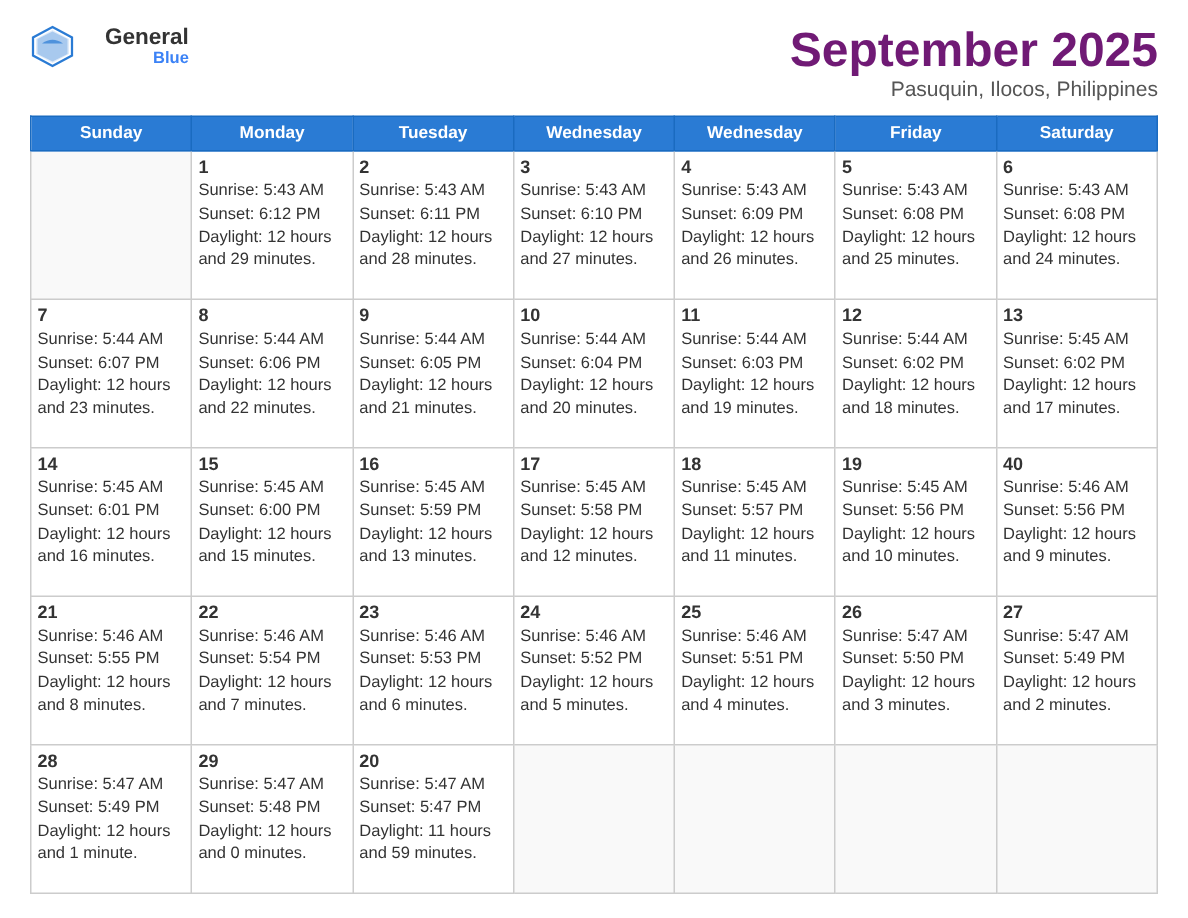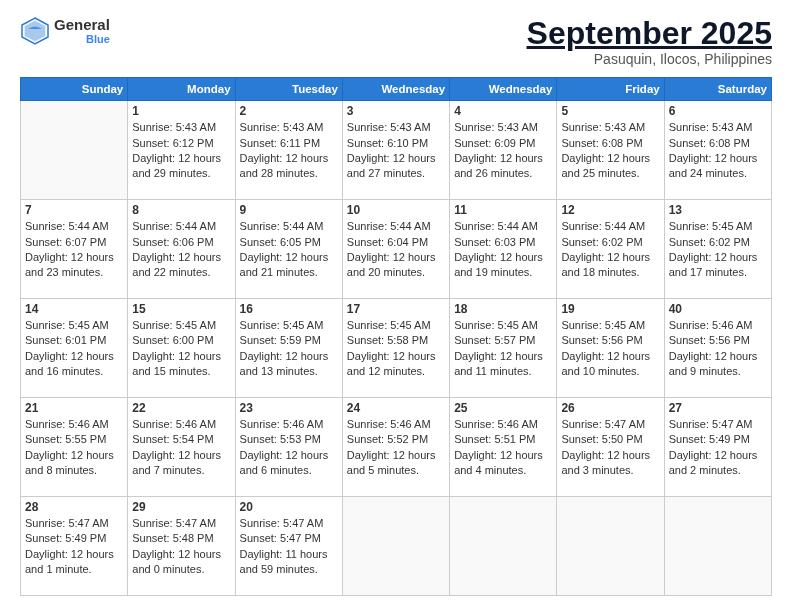--- a/index.html
+++ b/index.html
@@ -25,20 +25,21 @@
     }
     .logo {
       display: flex;
       align-items: center;
       gap: 4px;
     }
     .logo-text {
       display: flex;
       flex-direction: column;
       line-height: 1.1;
+      margin-left: 16px;
     }
     .logo-general {
       font-size: 15px;
       font-weight: bold;
       color: #333;
     }
     .logo-blue {
       font-size: 11px;
       font-weight: bold;
       color: #3b82f6;
@@ -47,43 +48,42 @@
     .logo-icon {
       width: 30px;
       height: 30px;
     }
     .title-area {
       text-align: right;
     }
     .month-title {
       font-size: 32px;
       font-weight: bold;
-      color: #0f172a;
+      color: #701a75;
       line-height: 1.1;
-      text-decoration: underline;
     }
     .subtitle {
       font-size: 14px;
       color: #555;
       text-align: right;
     }
     .calendar {
       flex: 1;
       border: 1px solid #ccc;
       border-collapse: collapse;
       width: 100%;
       table-layout: fixed;
     }
     .calendar th {
       background: #2a7bd4;
       color: #fff;
       font-size: 11.5px;
       font-weight: bold;
       padding: 5px 4px;
-      text-align: right;
+      text-align: center;
       border: 1px solid #1a6bc0;
     }
     .calendar td {
       border: 1px solid #ccc;
       vertical-align: top;
       padding: 3px 4px;
       font-size: 9.5px;
       color: #333;
       height: 82px;
     }

